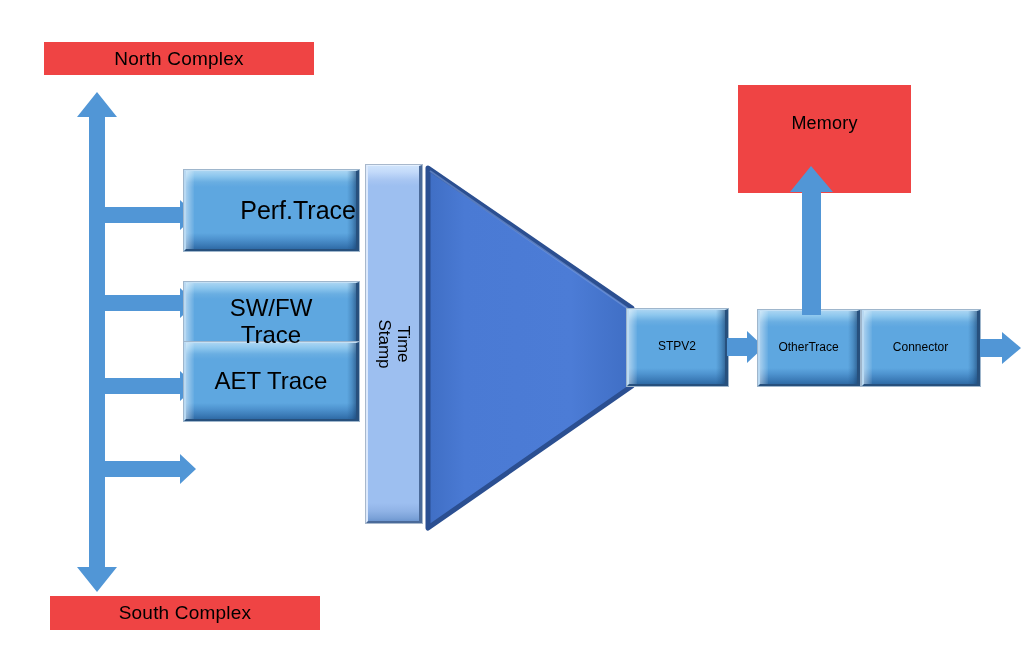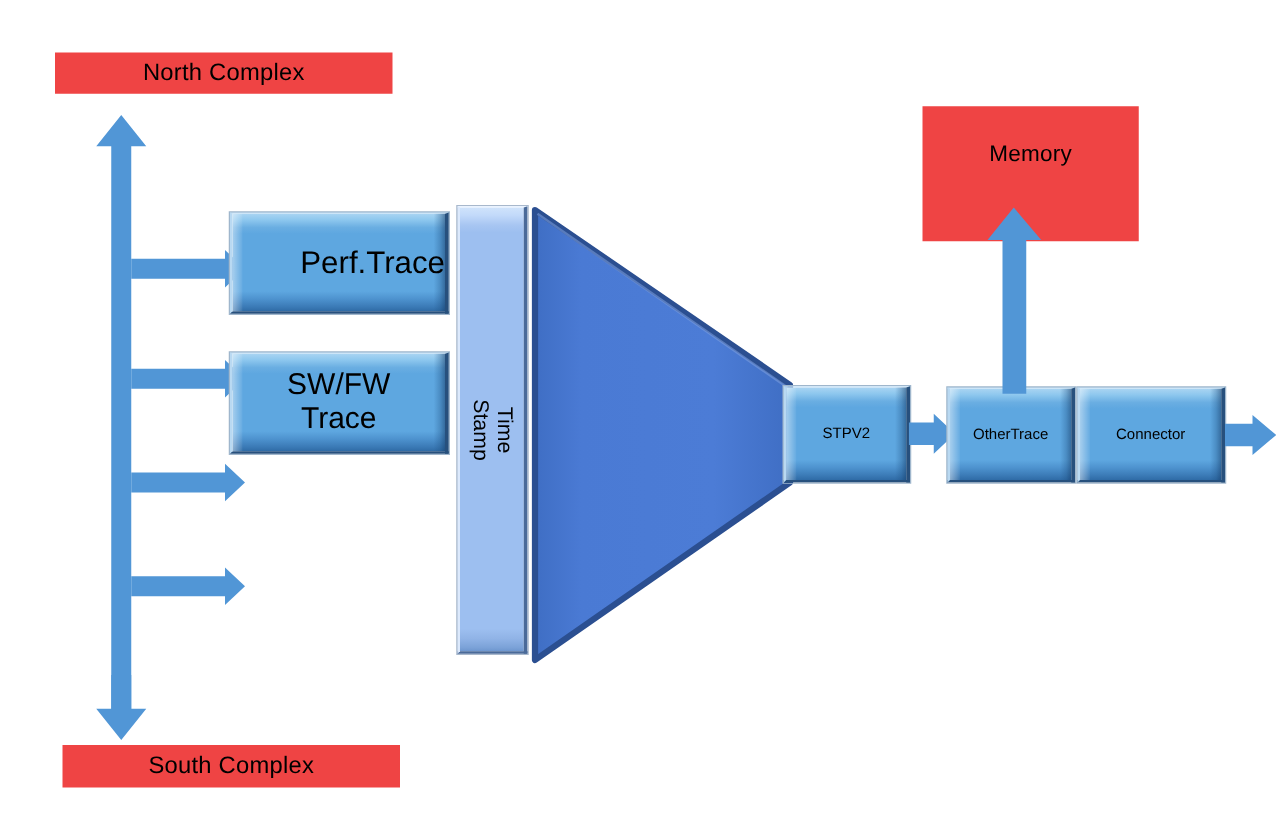--- a/index.html
+++ b/index.html
@@ -155,20 +155,23 @@
     <span>Perf.Trace</span>
   </div>
 
   <div class="bevel trace-box small" style="left:184px; top:258px; width:175px; height:81px;margin-top:24px;">
     <span>
       <span class="nowrap">SW/FW</span><br>
       <span class="nowrap">Trace</span>
     </span>
   </div>
 
+  <div class="bevel trace-box small" style="left:184px; top:342px; width:175px; height:79px;">
+    <span>AET Trace</span>
+  </div>
 
 
   <div class="timestamp-box" style="left:366px; top:165px; width:56px; height:358px;">
     <div class="vtext">
       <span>Time</span><br>
       <span>Stamp</span>
     </div>
   </div>
 
   <svg class="funnel" style="left:420px; top:162px; width:240px; height:372px;" width="240" height="372" viewBox="0 0 240 372" xmlns="http://www.w3.org/2000/svg">

